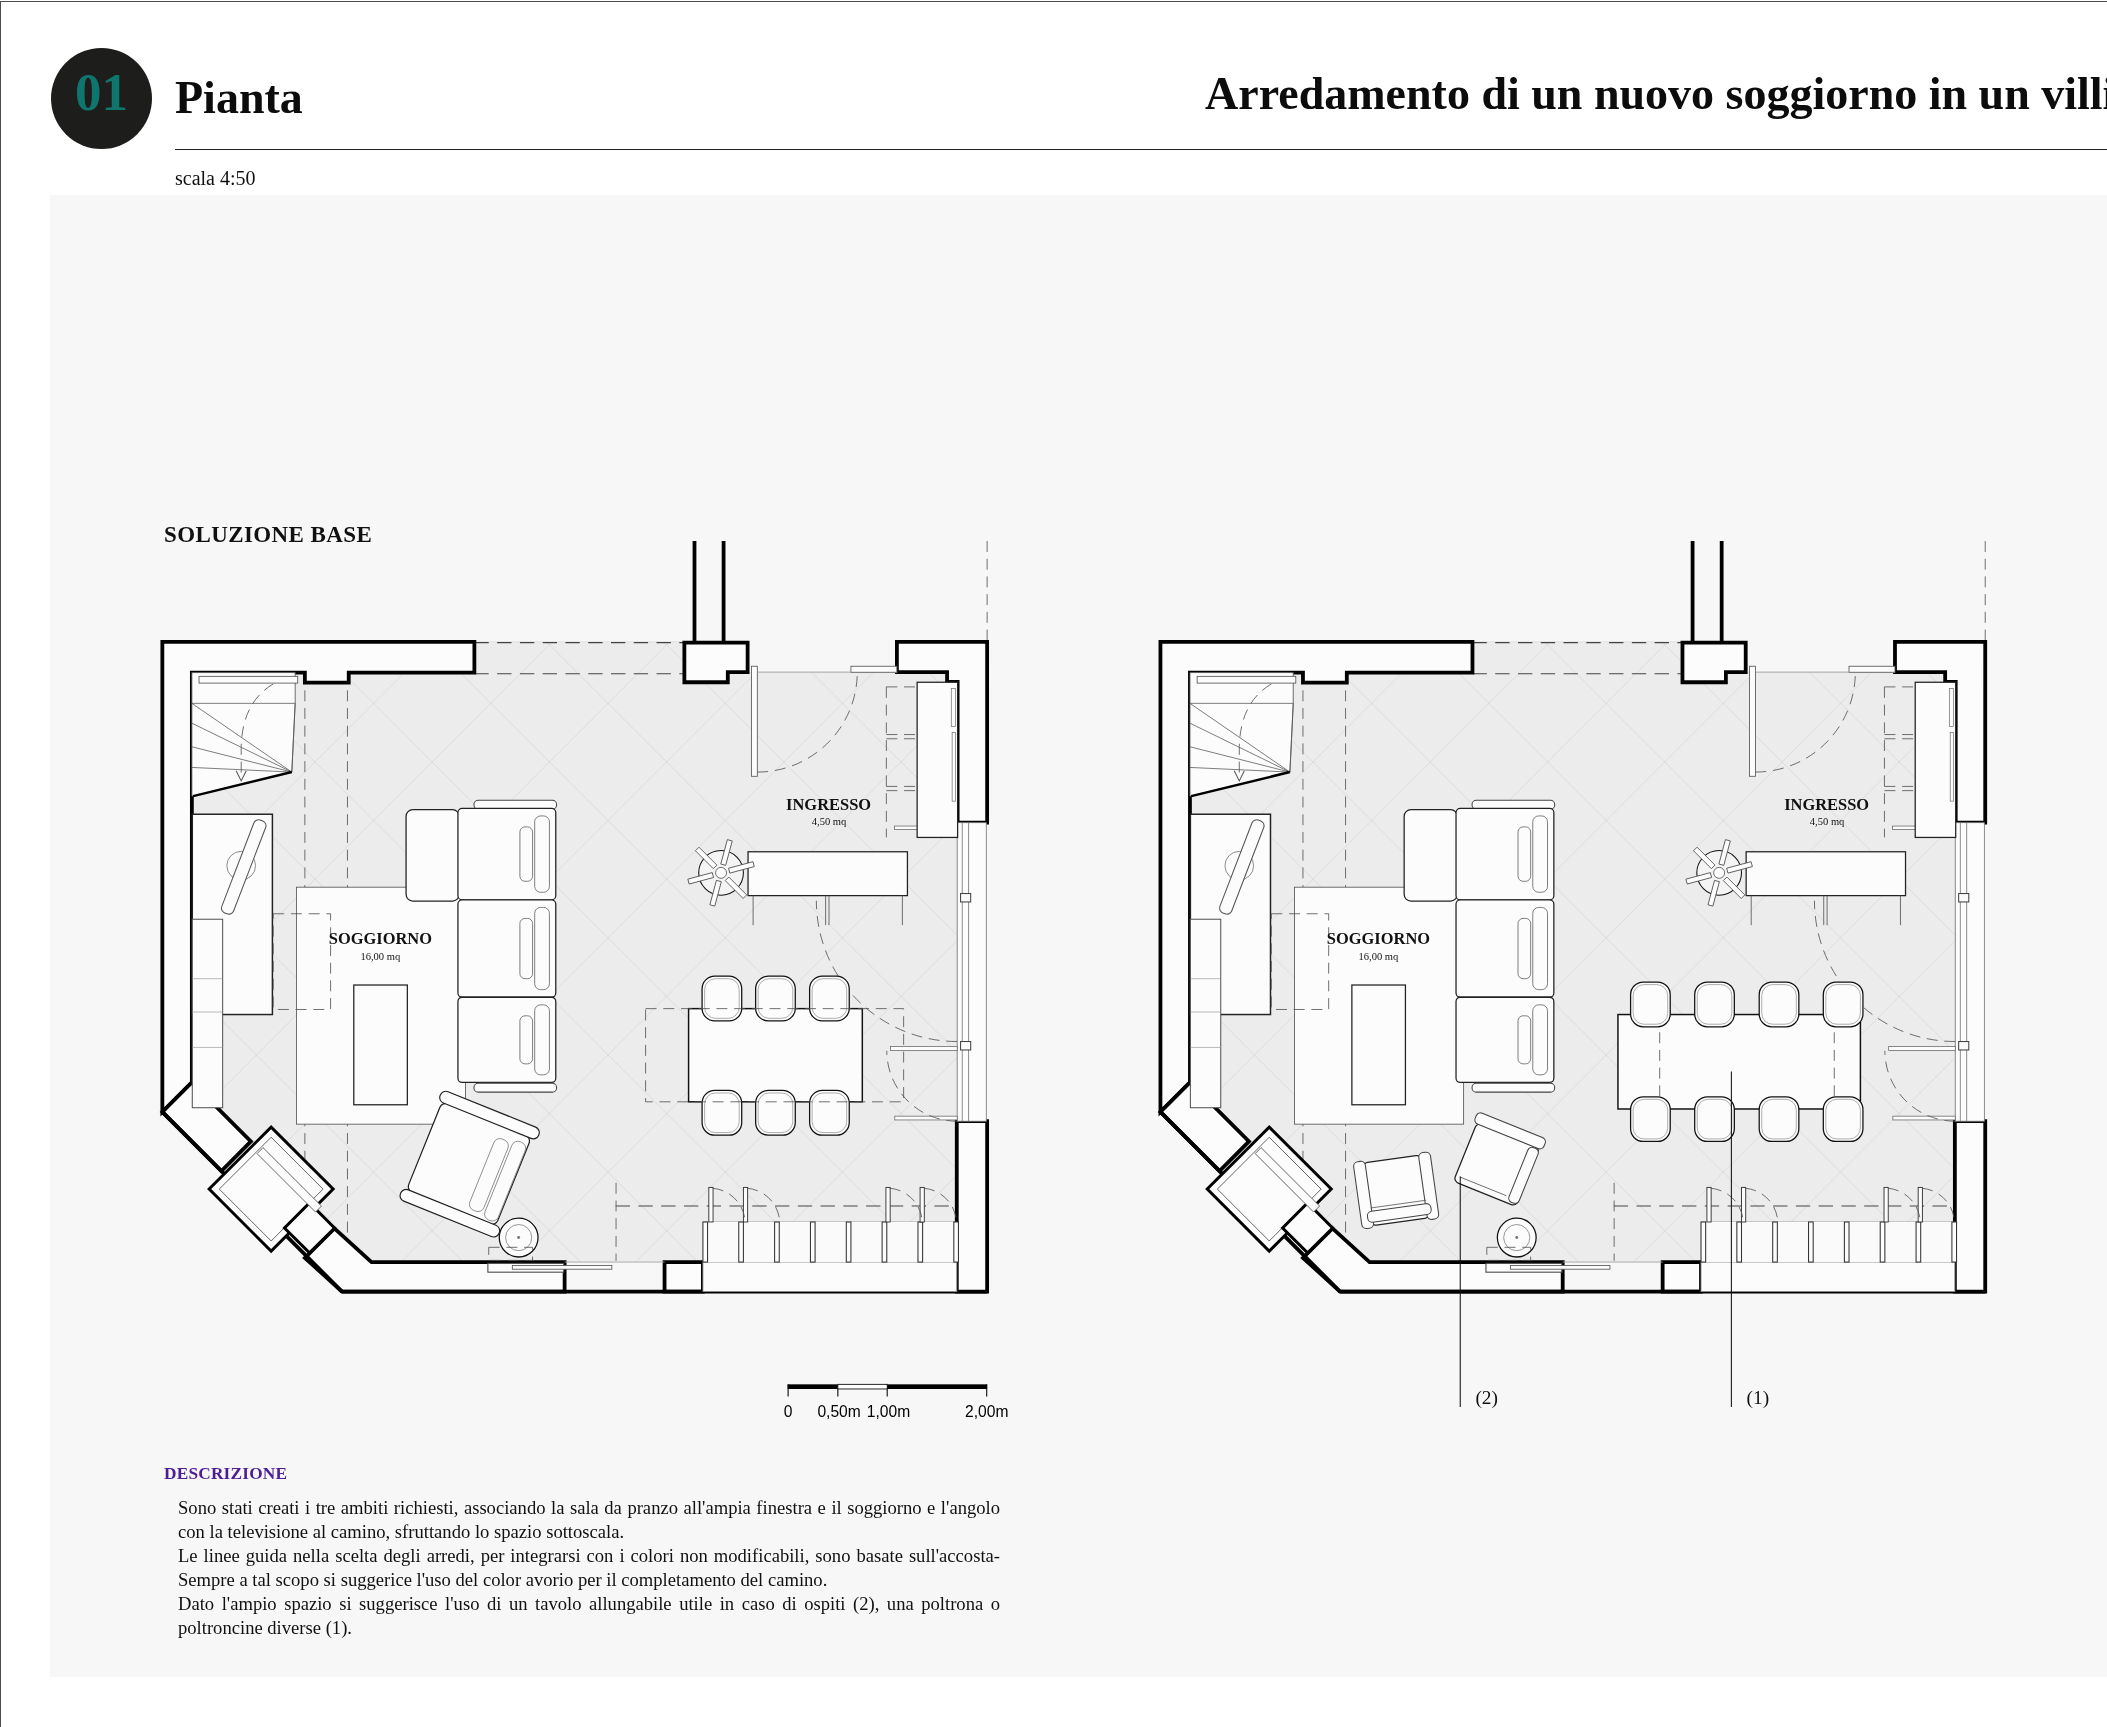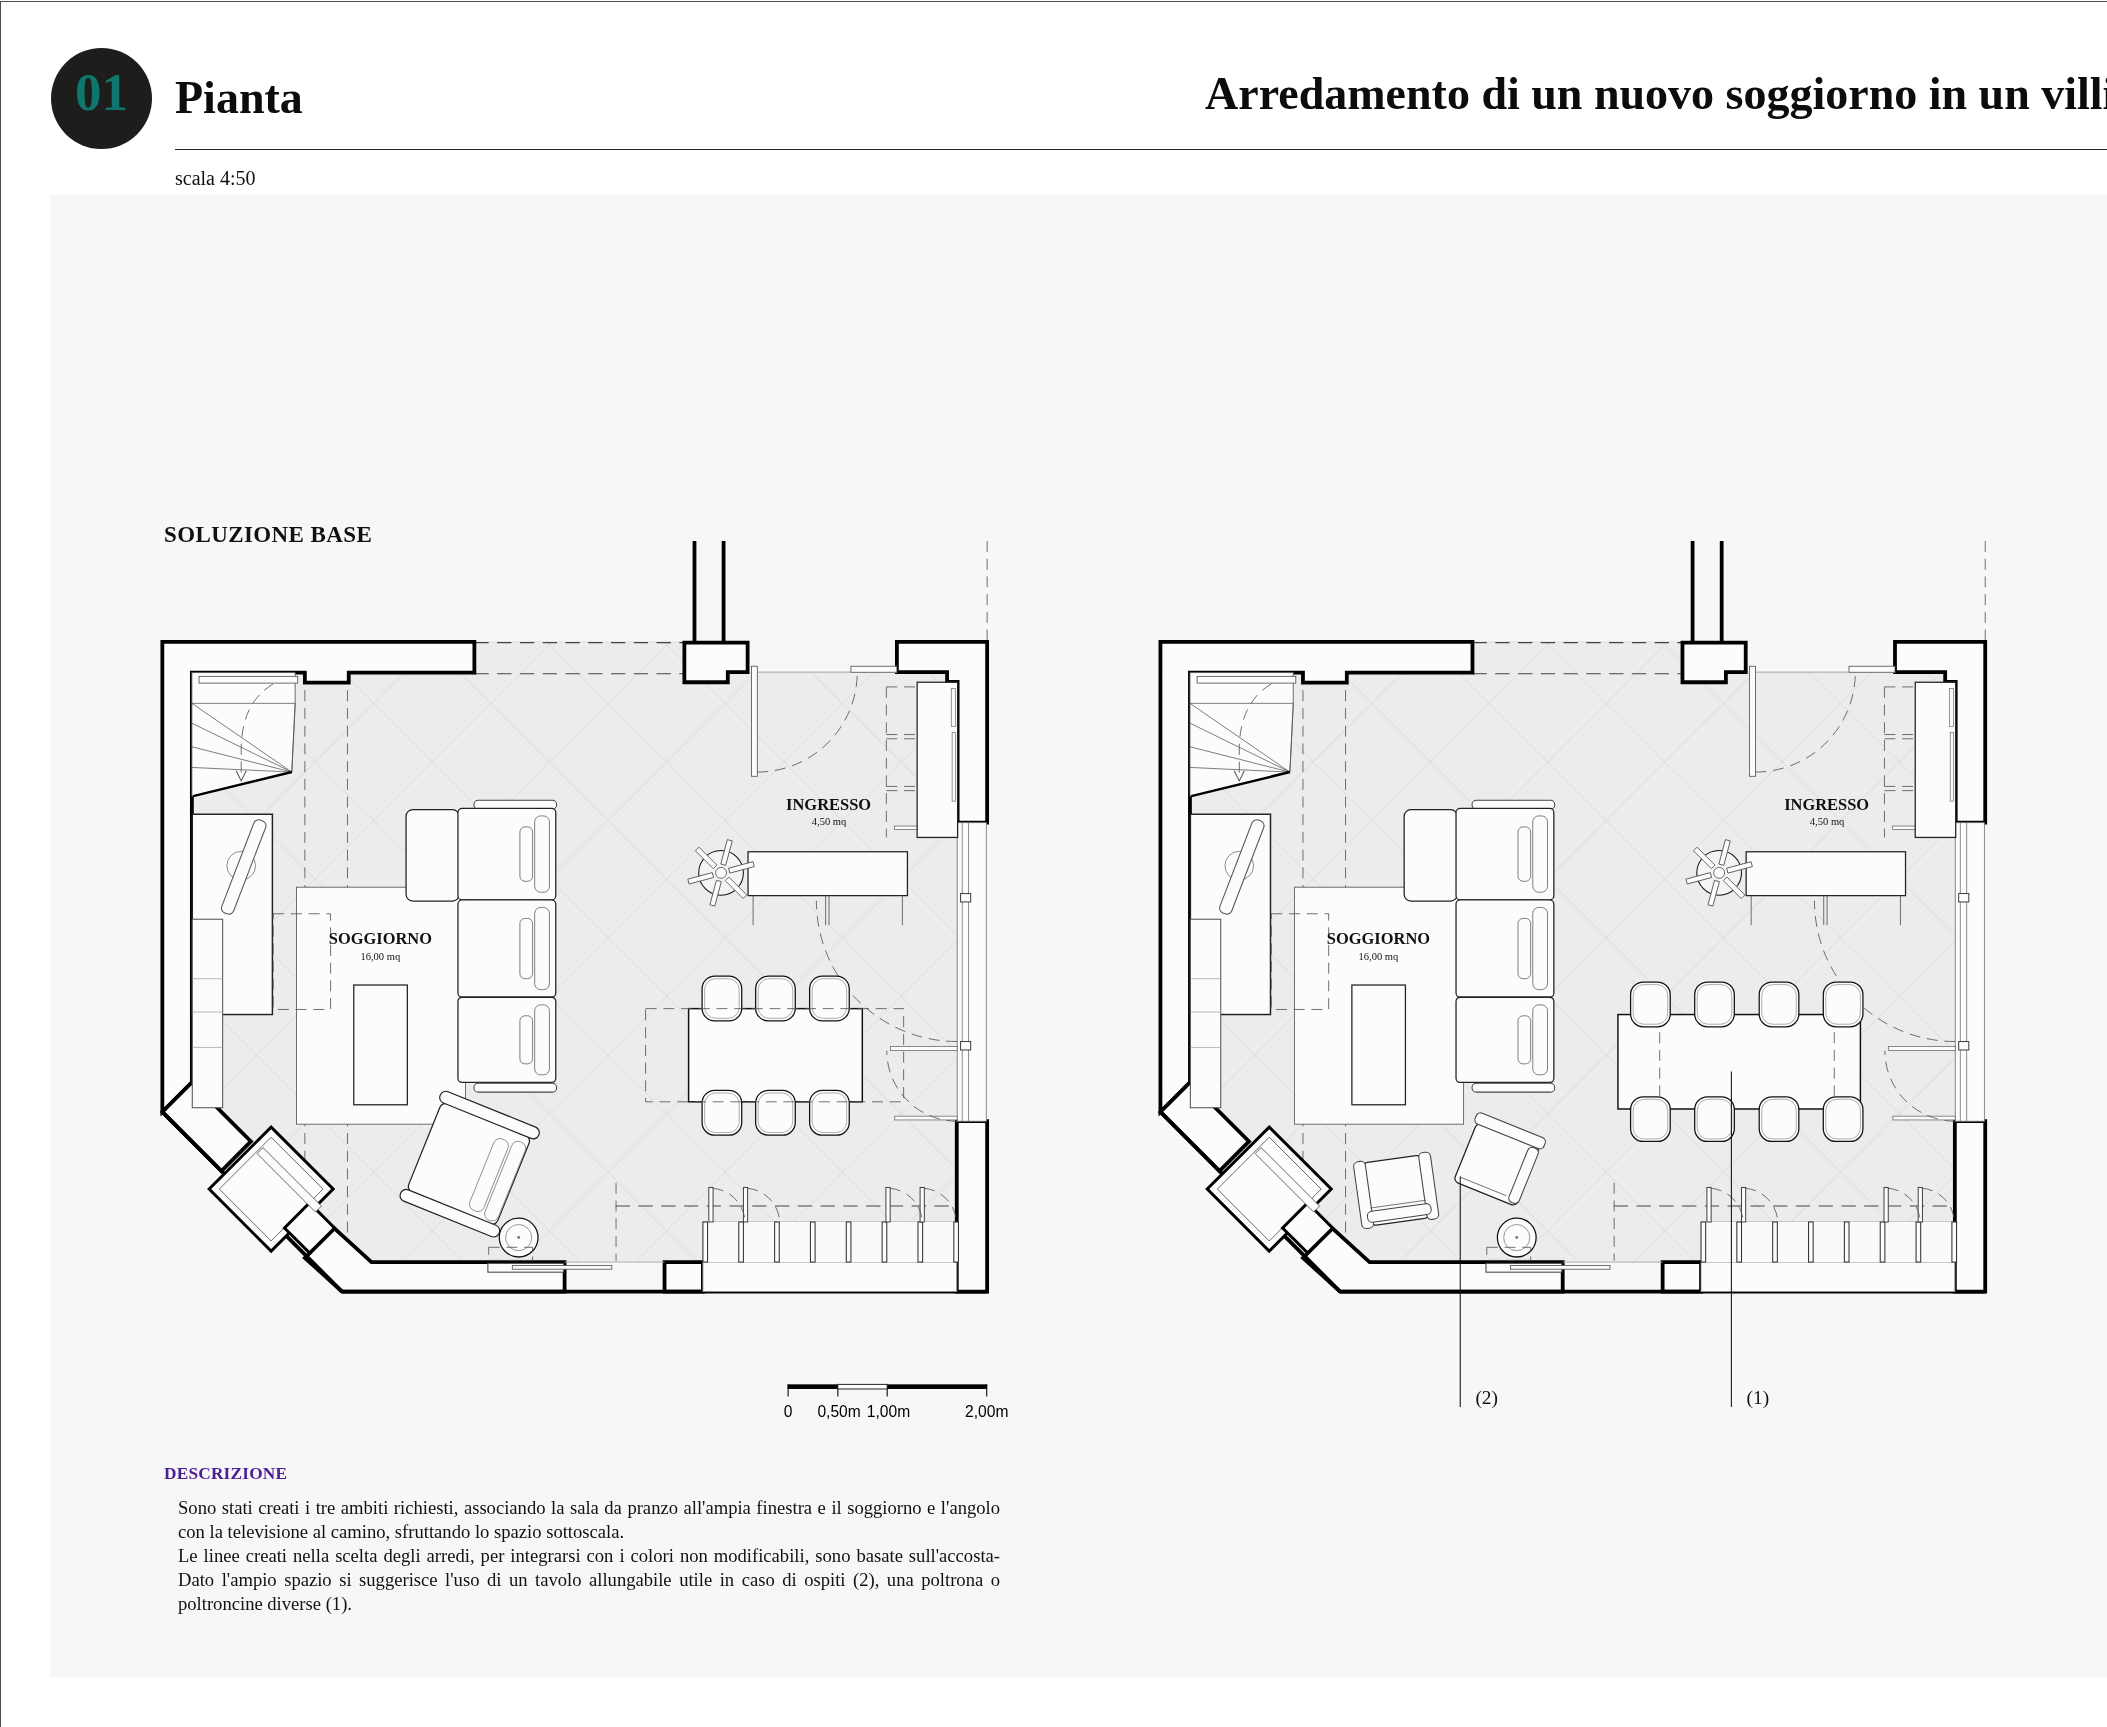--- a/index.html
+++ b/index.html
@@ -662,18 +662,19 @@
           <text x="2340" y="3360">2,00m</text>
         </g>
     </g>
   </svg>
 
   <div style="position:absolute;left:164px;top:1464px;font:bold 17.3px 'Liberation Serif',serif;color:#4c1d95;letter-spacing:0.2px;">DESCRIZIONE</div>
 
   <div style="position:absolute;left:178px;top:1496px;width:822px;font:18.6px/24px 'Liberation Serif',serif;color:#111;">
     <div style="text-align:justify;text-align-last:justify;">Sono stati creati i tre ambiti richiesti, associando la sala da pranzo all'ampia finestra e il soggiorno e l'angolo</div>
     <div>con la televisione al camino, sfruttando lo spazio sottoscala.</div>
-    <div style="text-align:justify;text-align-last:justify;">Le linee creati nella scelta degli arredi, per integrarsi con i colori non modificabili, sono basate sull'accosta-</div>
+    <div style="text-align:justify;text-align-last:justify;">Le linee guida nella scelta degli arredi, per integrarsi con i colori non modificabili, sono basate sull'accosta-</div>
+    <div>Sempre a tal scopo si suggerice l'uso del color avorio per il completamento del camino.</div>
     <div style="text-align:justify;text-align-last:justify;">Dato l'ampio spazio si suggerisce l'uso di un tavolo allungabile utile in caso di ospiti (2), una poltrona o</div>
     <div>poltroncine diverse (1).</div>
   </div>
 </div>
 
 
 </body></html>

